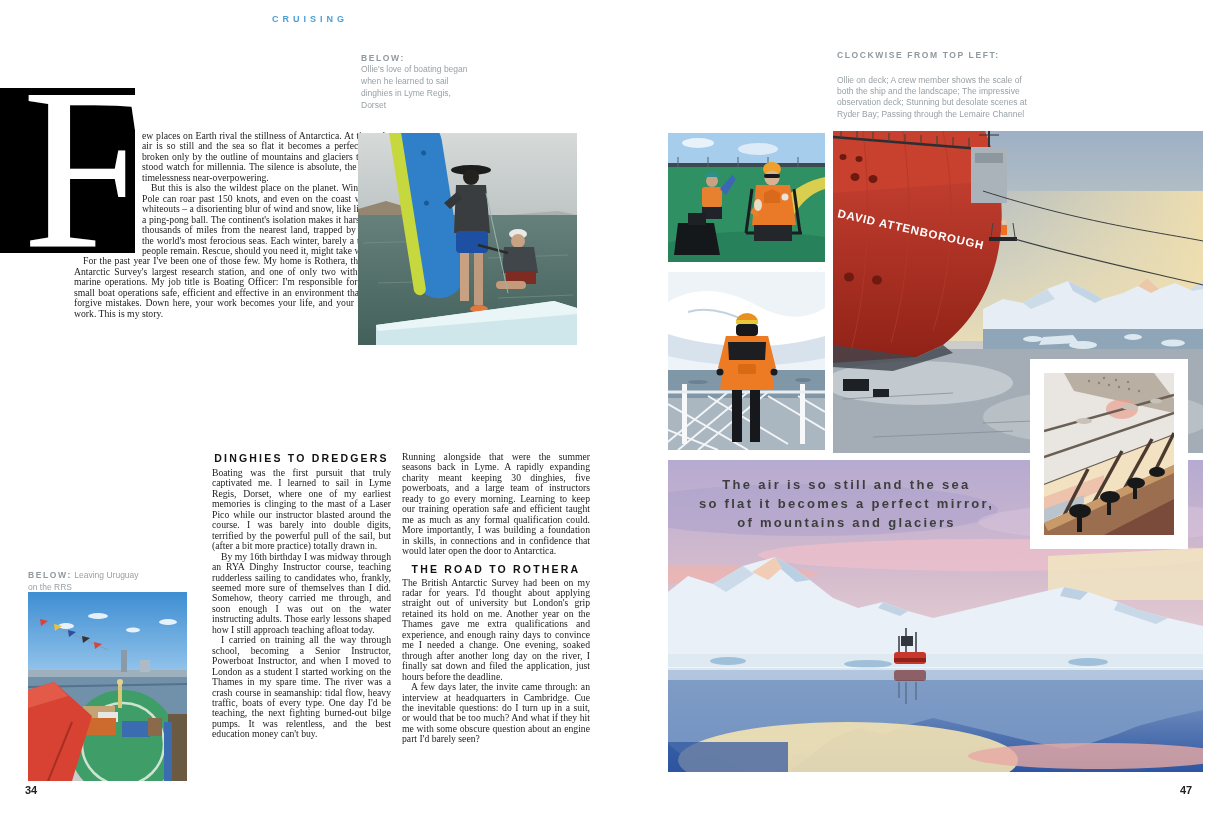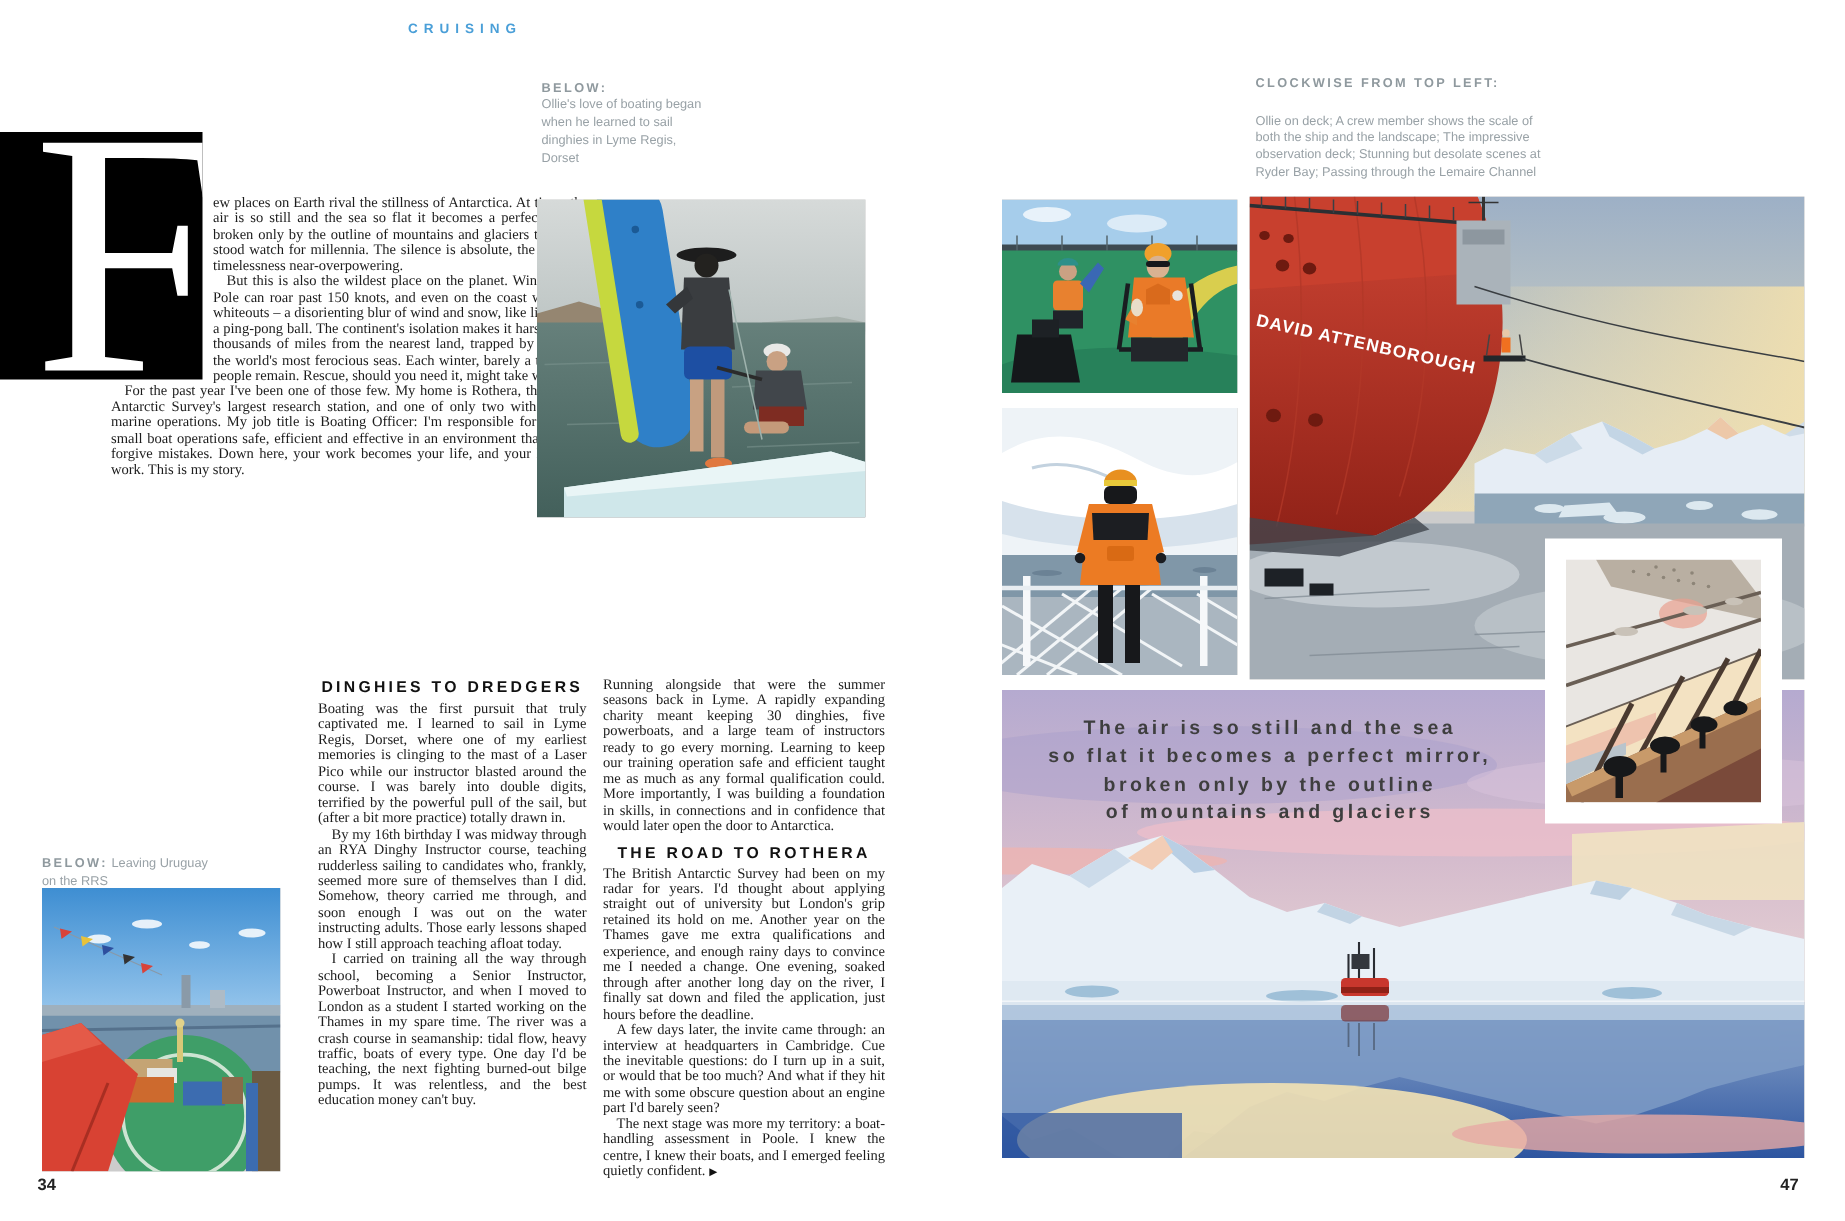--- a/index.html
+++ b/index.html
@@ -112,21 +112,20 @@
   </div>
 
   <div class="abs" style="left:402px;top:452px;width:188px;">
     <div class="body-serif">
       <p>Running alongside that were the summer seasons back in Lyme. A rapidly expanding charity meant keeping 30 dinghies, five powerboats, and a large team of instructors ready to go every morning. Learning to keep our training operation safe and efficient taught me as much as any formal qualification could. More importantly, I was building a foundation in skills, in connections and in confidence that would later open the door to Antarctica.</p>
     </div>
     <div class="col-head mid">THE ROAD TO ROTHERA</div>
     <div class="body-serif">
       <p>The British Antarctic Survey had been on my radar for years. I'd thought about applying straight out of university but London's grip retained its hold on me. Another year on the Thames gave me extra qualifications and experience, and enough rainy days to convince me I needed a change. One evening, soaked through after another long day on the river, I finally sat down and filed the application, just hours before the deadline.</p>
       <p class="indent">A few days later, the invite came through: an interview at headquarters in Cambridge. Cue the inevitable questions: do I turn up in a suit, or would that be too much? And what if they hit me with some obscure question about an engine part I'd barely seen?</p>
-      <p class="indent"><span>The next stage was more my territory: a boat-handling assessment in Poole. I knew the centre, I knew their boats, and I emerged feeling quietly confident.</span> <span class="marker">▶</span></p>
     </div>
   </div>
 
   <div class="abs" style="left:28px;top:538px;width:118px;margin-top:31px;">
     <div class="cap-text">
       <span class="cap-label">BELOW:</span>
       <span>Leaving Uruguay on the RRS</span><br>
       <span class="it">Sir David Attenborough</span>
     </div>
   </div>
@@ -415,21 +414,20 @@
               <line x1="231" y1="222" x2="231" y2="238"></line>
           </g>
         </g>
       </g>
     </svg>
   </div>
 
   <div class="abs pullquote" style="left:690px;top:476px;width:313px;">
     <div>The air is so still and the sea</div>
     <div>so flat it becomes a perfect mirror,</div>
-    <div>broken only by the outline</div>
     <div>of mountains and glaciers</div>
   </div>
 
   <div class="inset-frame" style="left:1030px;top:359px;width:158px;height:190px;">
     <div class="photo-inner">
       <svg viewBox="0 0 130 162" preserveAspectRatio="none">
         <rect x="0" y="0" width="130" height="162" fill="#ddd8d2"></rect>
         <polygon points="0,0 130,0 130,60 0,118" fill="#e9e6e2"></polygon>
         <polygon points="20,0 110,0 130,26 130,40 30,18" fill="#b9afa2"></polygon>
         <g fill="#8d8578">
@@ -472,15 +470,15 @@
           <ellipse cx="92" cy="110" rx="9" ry="5.5"></ellipse>
             <ellipse cx="113" cy="99" rx="8" ry="5"></ellipse>
           <rect x="33" y="143" width="5" height="16"></rect>
             <rect x="63" y="128" width="4" height="14"></rect>
           <rect x="89" y="114" width="4" height="12"></rect>
         </g>
       </svg>
     </div>
   </div>
 
-  <div class="abs pagenum" style="left:1180px;top:784px;width:26px;text-align:center;">47</div>
+  <div class="abs pagenum" style="left:1180px;top:784px;width:26px;text-align:left;">47</div>
 
 </div>
 
 </body></html>

